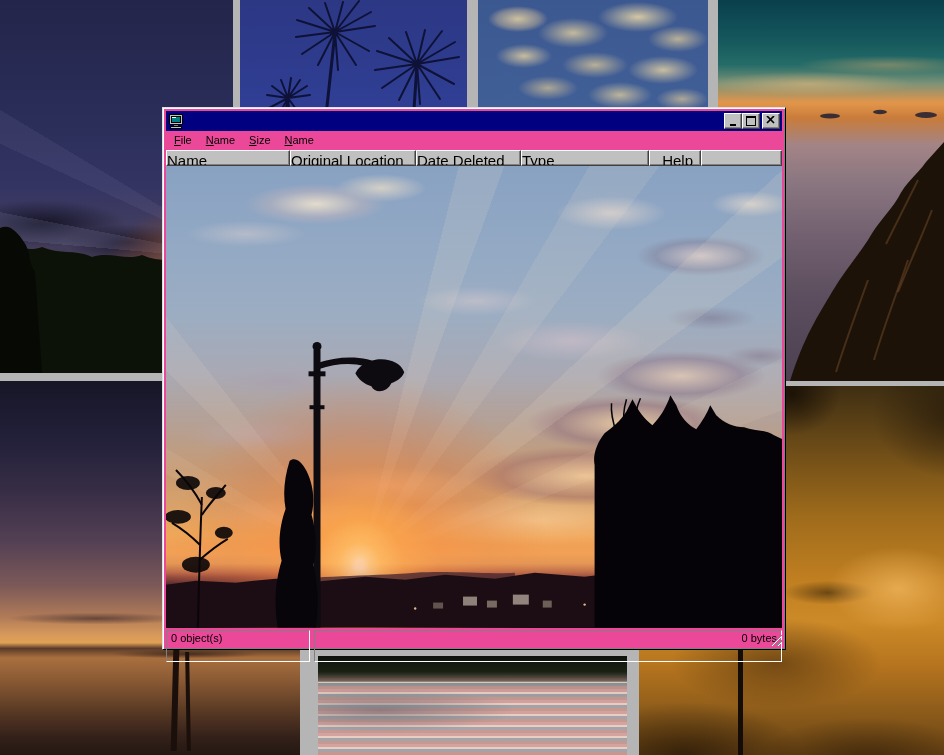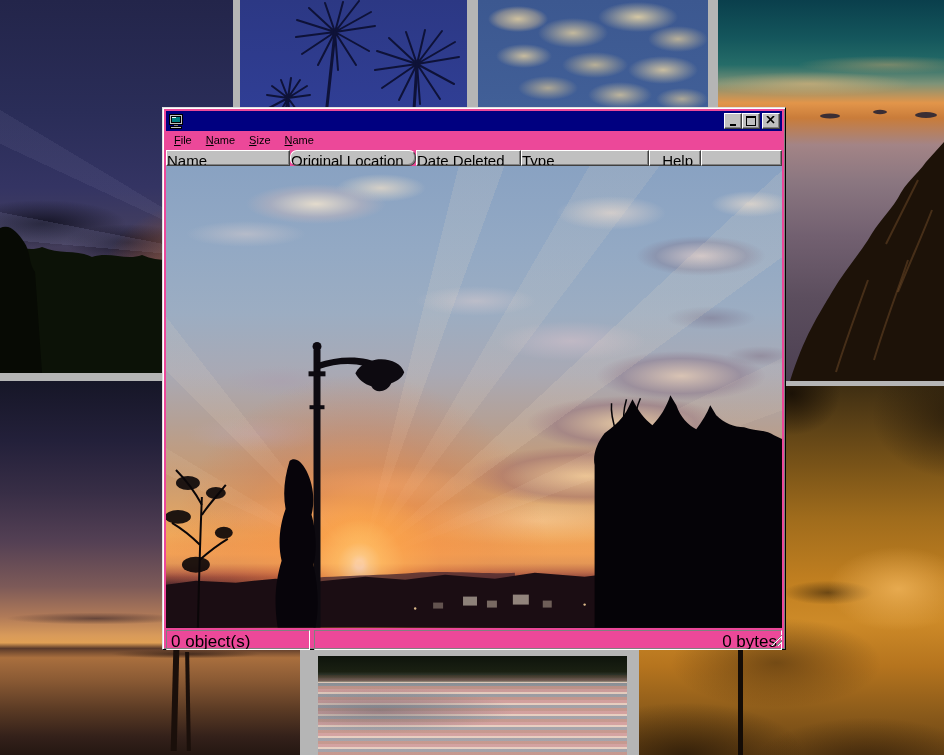--- a/index.html
+++ b/index.html
@@ -99,21 +99,21 @@
   #menu-bar{height:19px;display:flex;align-items:center;flex:0 0 auto;padding-left:1px;}
   .menu-item{display:inline-block;font-size:11px;color:#000;padding:2px 7px 3px 7px;}
   .menu-item::first-letter{text-decoration:underline;}
   #header-row{height:16px;display:flex;flex:0 0 auto;}
   .hcol{box-sizing:border-box;background:#c0c0c0;font-size:15px;color:#000;
     border-top:1px solid #fff;border-left:1px solid #fff;
     border-right:1px solid #404040;border-bottom:1px solid #404040;
     box-shadow:inset -1px -1px 0 #808080;
     padding:1px 4px 0 0;white-space:nowrap;overflow:hidden;}
   .hcol:nth-child(1){width:124px;}
-  .hcol:nth-child(2){width:126px;border-radius:7px;}
+  .hcol:nth-child(2){width:126px;}
   .hcol:nth-child(3){width:105px;}
   .hcol:nth-child(4){width:128px;}
   .hcol:nth-child(5){width:52px;text-align:right;padding-right:7px;}
   .hcol:nth-child(6){flex:1 1 auto;}
   
   #viewport{position:relative;flex:1 1 auto;overflow:hidden;
     background:linear-gradient(180deg,#89a2c2 0%,#93a9c4 18%,#9cadc2 32%,#a9a9b4 45%,#b5a094 56%,#c69a74 66%,#daa268 74%,#eaaa5e 80%,#e89a55 84%,#a05a48 88%,#40222c 90.5%,#1d0f16 93%,#120a10 100%);}
   #clouds{position:absolute;inset:0;background:
     radial-gradient(closest-side, rgba(232,222,205,.95), rgba(190,180,188,.5) 65%, transparent) 80px 18px / 140px 40px no-repeat,
     radial-gradient(closest-side, rgba(225,215,200,.85), transparent) 170px 8px / 90px 28px no-repeat,
@@ -135,21 +135,21 @@
     radial-gradient(closest-side, rgba(220,170,130,.7), transparent) 480px 300px / 130px 40px no-repeat,
     radial-gradient(closest-side, rgba(245,205,155,.8), transparent) 240px 330px / 260px 50px no-repeat;}
   #rays{position:absolute;inset:0;background:
     conic-gradient(from 0deg at 31.4% 86.2%, transparent 0 14deg, rgba(255,232,200,.12) 14deg 20deg, transparent 20deg 30deg, rgba(255,232,200,.10) 30deg 37deg, transparent 37deg 47deg, rgba(255,232,200,.12) 47deg 54deg, transparent 54deg 64deg, rgba(255,232,200,.08) 64deg 70deg, transparent 70deg 295deg, rgba(255,232,200,.08) 295deg 301deg, transparent 301deg 315deg, rgba(255,232,200,.10) 315deg 322deg, transparent 322deg 360deg);}
   #sunglow{position:absolute;inset:0;background:
     linear-gradient(180deg, transparent 74%, rgba(250,160,80,.45) 82%, rgba(250,170,90,.6) 86%, rgba(200,90,60,.35) 89%, transparent 92%),
     radial-gradient(circle at 31.4% 86.2%, #fff 0 4px, #ffeab0 10px, #ffc668 22px, rgba(250,160,70,.85) 45px, rgba(240,130,60,.5) 80px, rgba(220,110,60,.25) 130px, transparent 190px);}
   #silhouettes{position:absolute;inset:0;}
   
   #status-bar{height:16px;margin-top:2px;display:flex;gap:4px;flex:0 0 auto;position:relative;}
-  .spanel{box-sizing:border-box;height:20px;font-size:17px;color:#000;
+  .spanel{box-sizing:border-box;height:32px;font-size:11px;color:#000;
     border:1px solid;border-color:#808080 #fff #fff #808080;
     padding:1px 4px 0 4px;white-space:nowrap;overflow:hidden;}
   #spanel-objects{width:144px;}
   #spanel-bytes{flex:1 1 auto;text-align:right;}
   #resize-grip{position:absolute;right:0;bottom:0;width:13px;height:13px;
     background:repeating-linear-gradient(135deg, transparent 0 2px, #868686 2px 3px, #fdfdfd 3px 4px);
     clip-path:polygon(100% 0, 100% 100%, 0 100%);}
 </style>
 </head>
 <body>

